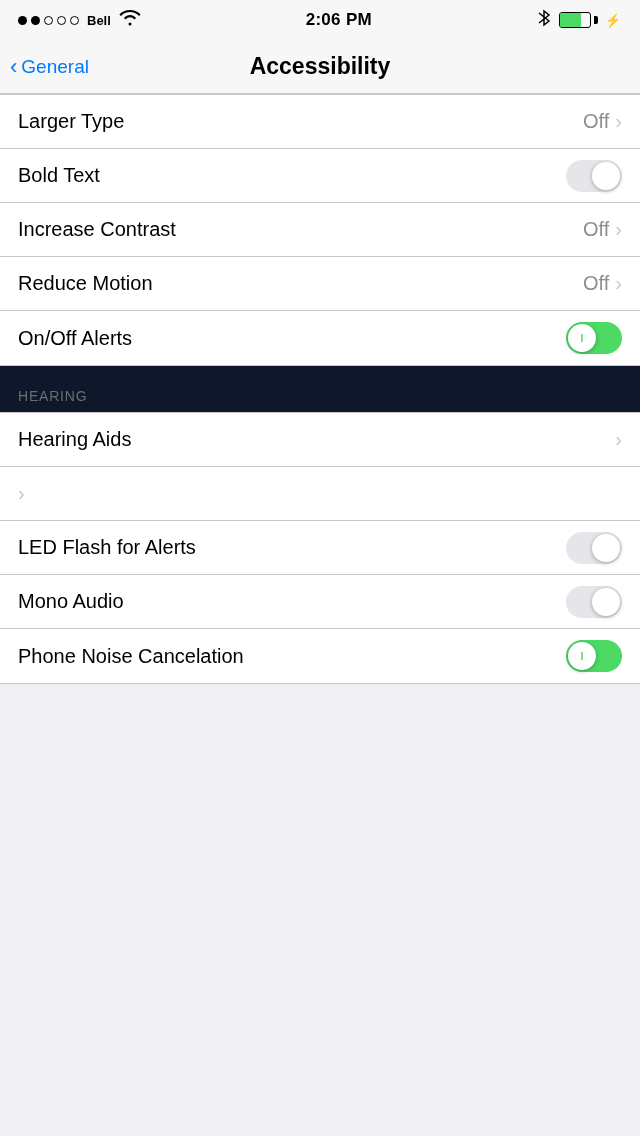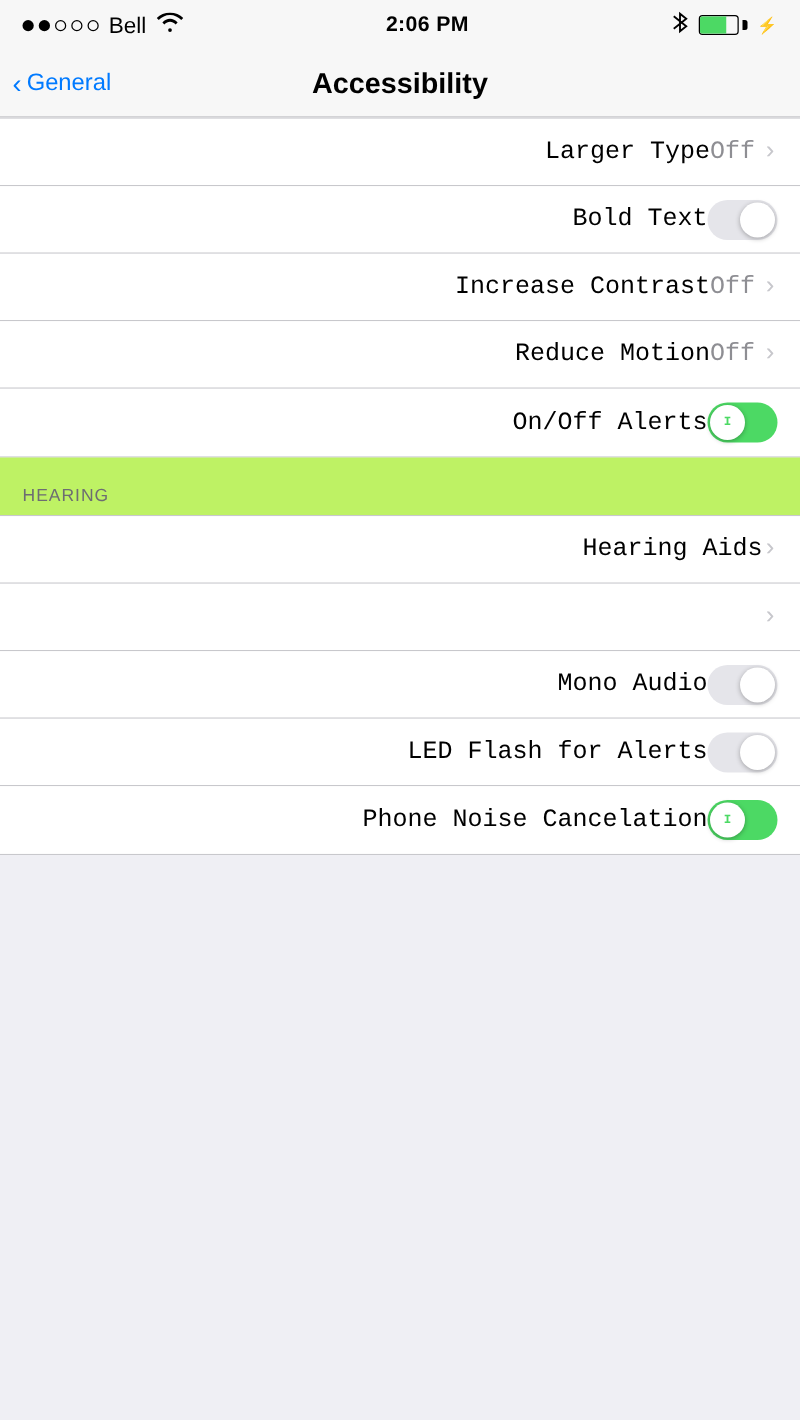--- a/index.html
+++ b/index.html
@@ -38,22 +38,22 @@
       width: 9px;
       height: 9px;
       border-radius: 50%;
       background: #000;
     }
     .dot.empty {
       background: transparent;
       border: 1.5px solid #000;
     }
     .carrier {
-      font-size: 18px;
-      font-weight: 400;
+      font-size: 13px;
+      font-weight: 700;
     }
     .wifi-icon {
       font-size: 16px;
     }
     .status-center {
       font-size: 17px;
       font-weight: 600;
       letter-spacing: 0.3px;
     }
     .status-right {
@@ -134,27 +134,26 @@
     .settings-group {
       background: #fff;
       border-top: 1px solid #c8c8cc;
       border-bottom: 1px solid #c8c8cc;
       margin-top: 0;
     }
 
     .settings-row {
       display: flex;
       align-items: center;
-      justify-content: flex-end;
+      justify-content: space-between;
       padding: 0 18px;
       min-height: 54px;
       background: #fff;
       border-bottom: 1px solid #c8c8cc;
       cursor: pointer;
-      font-family: Liberation Mono, monospace;
     }
     .settings-row:last-child {
       border-bottom: none;
     }
     .row-label {
       font-size: 20px;
       color: #000;
       font-weight: 400;
     }
     .row-right {
@@ -206,21 +205,21 @@
       right: 2px;
       color: transparent;
     }
     .toggle.on .toggle-knob {
       left: 2px;
       color: #4cd964;
     }
 
     
     .section-header {
-      background: #bef264;
+      background: #0f172a;
       padding: 22px 18px 8px;
       font-size: 14px;
       font-weight: 500;
       color: #6d6d72;
       letter-spacing: 0.8px;
       text-transform: uppercase;
     }
   </style>
 </head>
 <body>
@@ -324,33 +323,33 @@
     </div>
   </div>
 
   <div class="settings-row">
     <div class="row-right">
       <span class="chevron-right">›</span>
     </div>
   </div>
 
   <div class="settings-row">
+    <span class="row-label">LED Flash for Alerts</span>
+    <div class="toggle off">
+      <div class="toggle-knob"></div>
+    </div>
+  </div>
+
+  <div class="settings-row">
     <span class="row-label">Mono Audio</span>
     <div class="toggle off">
       <div class="toggle-knob"></div>
     </div>
   </div>
 
   <div class="settings-row">
-    <span class="row-label">LED Flash for Alerts</span>
-    <div class="toggle off">
-      <div class="toggle-knob"></div>
-    </div>
-  </div>
-
-  <div class="settings-row">
     <span class="row-label">Phone Noise Cancelation</span>
     <div class="toggle on">
       <div class="toggle-knob">I</div>
     </div>
   </div>
 
 </div>
 
 </body></html>

